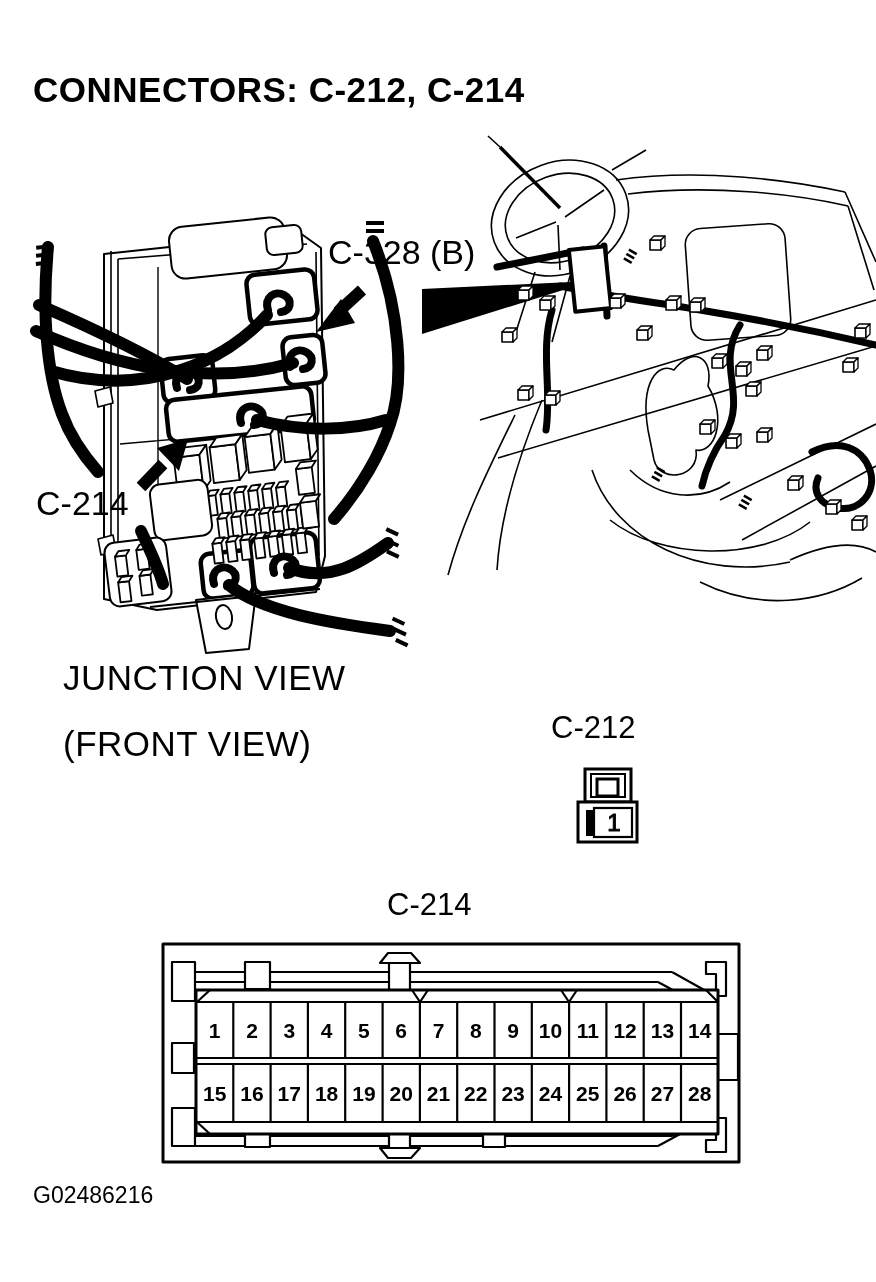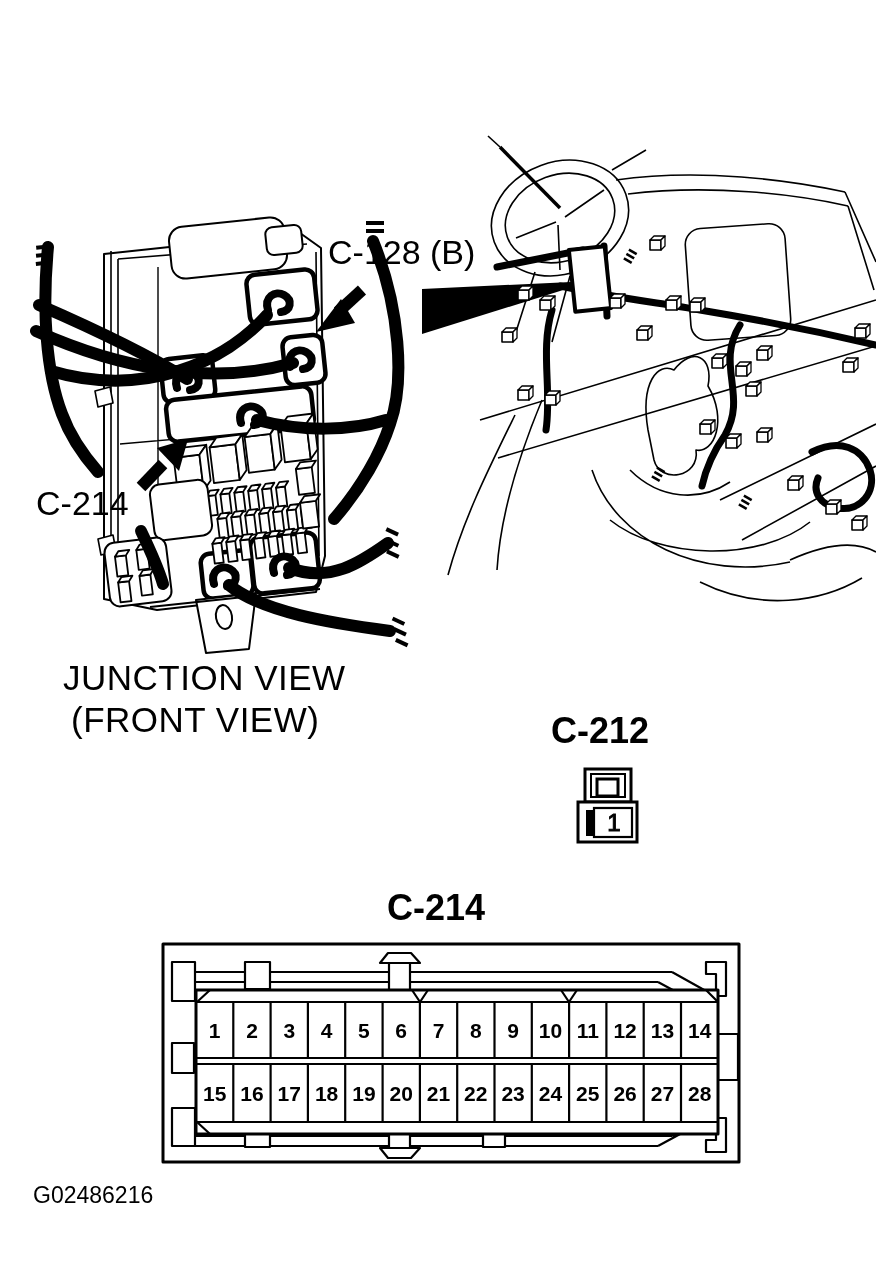--- a/index.html
+++ b/index.html
@@ -3,21 +3,21 @@
 <meta charset="utf-8">
 <style>
   html,body{margin:0;padding:0;background:#fff;}
   .page{position:relative;width:876px;height:1282px;background:#fff;overflow:hidden;
         font-family:"Liberation Sans",sans-serif;color:#000;}
   .art{position:absolute;left:0;top:0;width:876px;height:1282px;}
   .lbl{position:absolute;white-space:nowrap;color:#000;}
   .title{font-size:35px;font-weight:700;letter-spacing:.5px;}
   .callout{font-size:34px;font-weight:400;}
   .caption{font-size:35px;font-weight:400;letter-spacing:.5px;}
-  .seclabel{font-size:36px;font-weight:700;}
+  .seclabel{font-size:31px;font-weight:400;}
   .figid{font-size:23px;font-weight:400;}
   svg text.pin{font-family:"Liberation Sans",sans-serif;font-size:21px;font-weight:700;text-anchor:middle;fill:#000;}
   svg text.cavity{font-family:"Liberation Sans",sans-serif;font-size:24px;font-weight:400;text-anchor:middle;fill:#000;}
 </style>
 </head>
 <body>
 
 <div class="page">
 
 <svg class="art" viewBox="0 0 876 1282">
@@ -328,21 +328,22 @@
       <text class="pin" x="513.1" y="1101">23</text>
       <text class="pin" x="550.4" y="1101">24</text>
       <text class="pin" x="587.8" y="1101">25</text>
       <text class="pin" x="625.1" y="1101">26</text>
       <text class="pin" x="662.4" y="1101">27</text>
       <text class="pin" x="699.7" y="1101">28</text>
     </g>
   </g>
 </svg>
 
-<div class="lbl callout" style="left:328px;top:233px;">C-128 (B)</div>
+<div class="lbl title" style="left:33px;top:70px;">CONNECTORS: C-212, C-214</div>
+<div class="lbl callout" style="left:328px;top:233px;">C-328 (B)</div>
 <div class="lbl callout" style="left:36px;top:484px;">C-214</div>
 <div class="lbl caption" style="left:63px;top:658px;">JUNCTION VIEW</div>
-<div class="lbl caption" style="left:63px;top:700px;margin-left:8px;">(FRONT VIEW)</div>
+<div class="lbl caption" style="left:63px;top:724px;">(FRONT VIEW)</div>
 <div class="lbl seclabel" style="left:551px;top:710px;">C-212</div>
 <div class="lbl seclabel" style="left:387px;top:887px;">C-214</div>
 <div class="lbl figid" style="left:33px;top:1182px;">G02486216</div>
 
 </div>
 
 </body></html>

